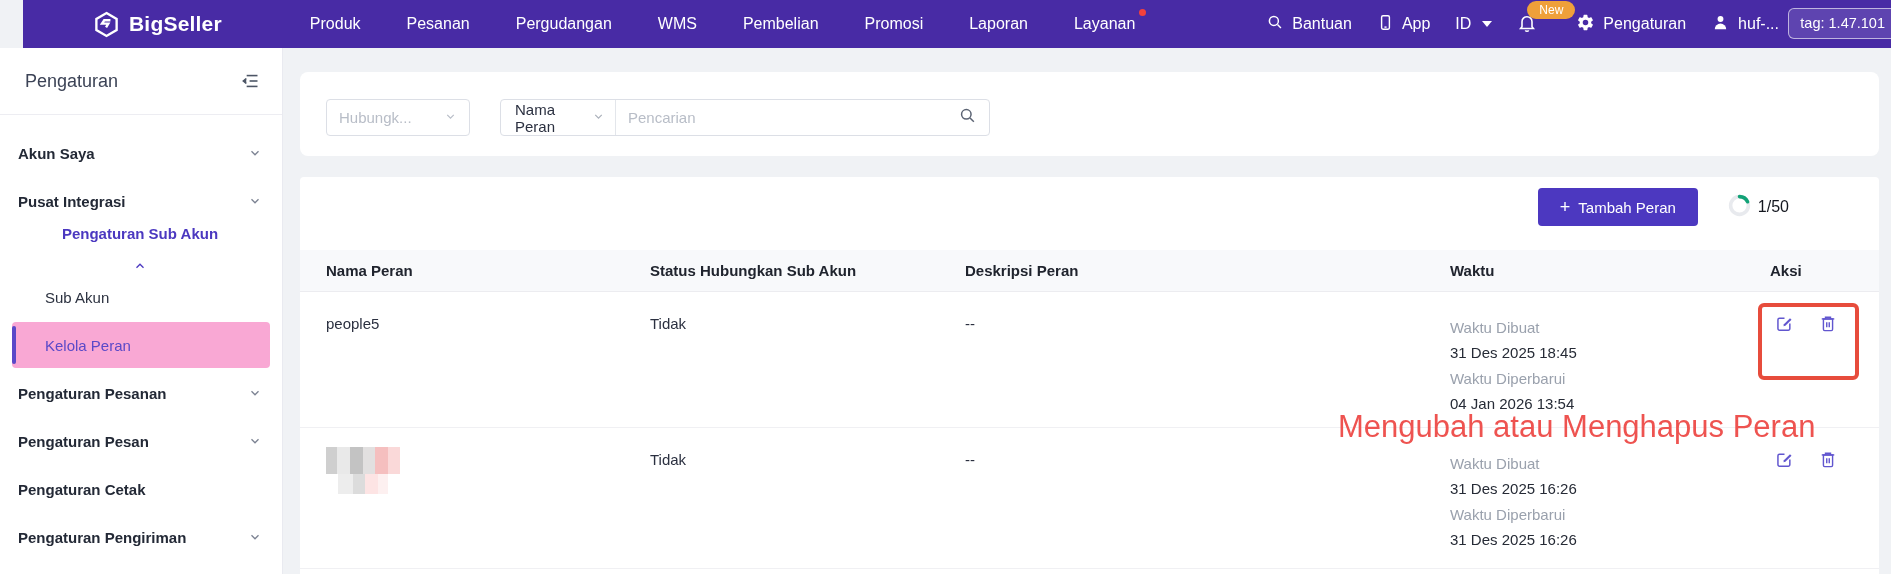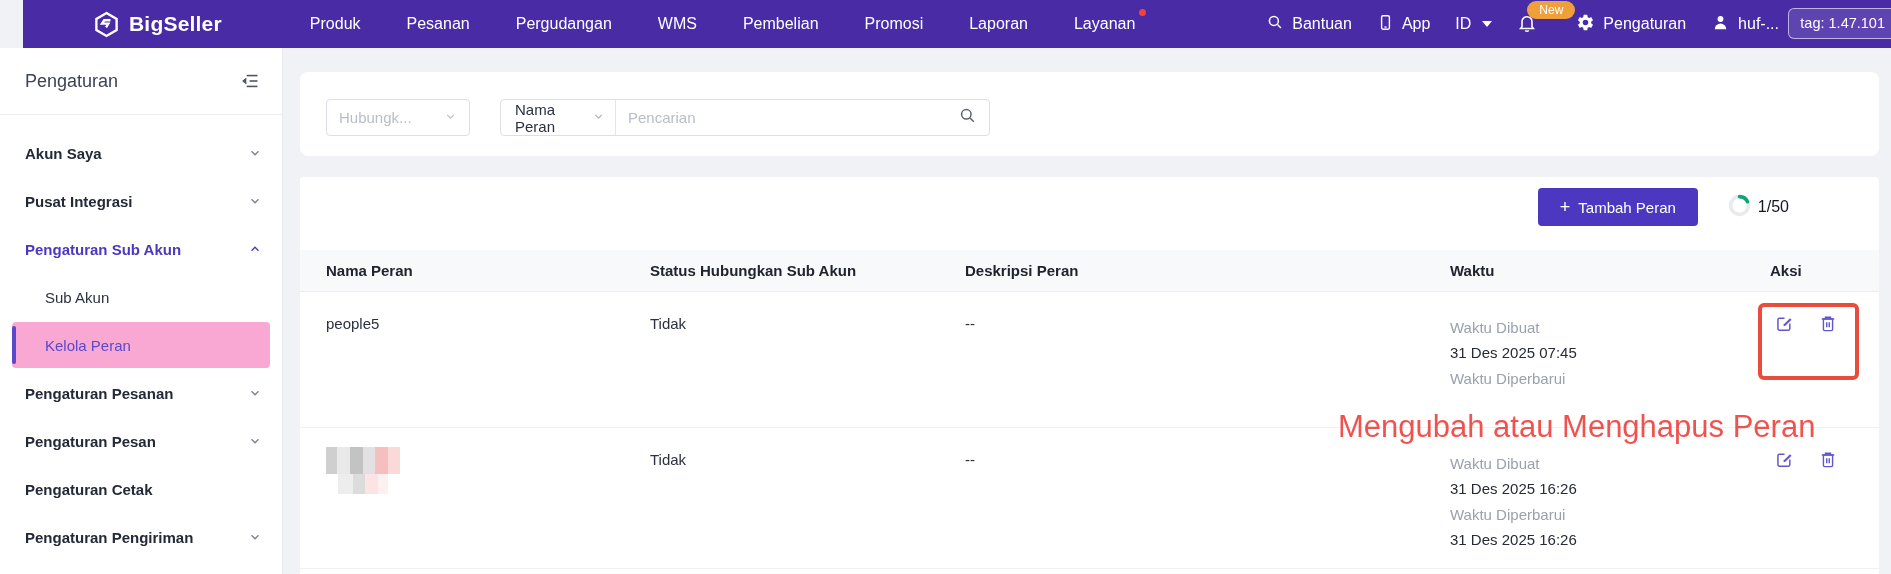--- a/index.html
+++ b/index.html
@@ -21,23 +21,23 @@
   .bell-wrap { position:relative; cursor:pointer; margin-right:14px; }
   .new-badge { position:absolute; top:-11px; left:10px; background:#efa03a; color:#fff; font-size:12px; line-height:18px; padding:0 12px; border-radius:9px; font-weight:400; }
   .tag-box { position:absolute; right:-6px; top:8px; height:31px; line-height:29px; padding:0 11px; border:1px solid rgba(255,255,255,.6); background:rgba(255,255,255,.12); border-radius:6px; font-size:14.5px; color:#fff; white-space:nowrap; }
 
   
   .sidebar { position:absolute; top:48px; left:0; width:283px; bottom:0; background:#fff; border-right:1px solid #e9eaf0; z-index:2; }
   .sb-head { height:67px; display:flex; align-items:center; justify-content:space-between; padding:0 22px 0 25px; border-bottom:1px solid #ededf2; }
   .sb-title { font-size:18px; color:#3c4356; }
   .collapse-btn { cursor:pointer; display:flex; }
   .sb-list { padding-top:14px; }
-  .sb-item { height:48px; display:flex; align-items:center; justify-content:space-between; padding:0 20px 0 25px; cursor:pointer; font-size:15px; font-weight:700; color:#232936; }
+  .sb-item { height:48px; display:flex; align-items:center; justify-content:space-between; padding:0 20px 0 18px; cursor:pointer; font-size:15px; font-weight:700; color:#232936; }
   .sb-item.sub { padding-left:45px; font-weight:400; color:#2c3240; }
-  .sb-item.parent-active { color:#4b38c0; }
+  .sb-item.parent-active { color:#4b38c0;flex-direction:column; }
   .sb-item.selected { position:relative; margin:1px 12px; height:46px; padding-left:33px; background:#f9a8d4; border-radius:4px; color:#5a49c8; font-weight:400; }
   .sb-item.selected::before { content:""; position:absolute; left:0; top:4px; bottom:4px; width:4px; border-radius:2px; background:#5a49c8; }
   .chev { display:flex; }
 
   
   .main { position:absolute; top:48px; left:283px; right:0; bottom:0; background:#f0f2f5; }
   .filter-card { position:absolute; left:17px; right:12px; top:24px; height:84px; background:#fff; border-radius:8px; }
   .dd { position:absolute; top:27px; height:37px; border:1px solid #dcdfe6; border-radius:4px; display:flex; align-items:center; justify-content:space-between; padding:0 12px; font-size:15px; cursor:pointer; background:#fff; }
   .dd1 { left:26px; width:144px; color:#b8bdc7; }
   .search-group { position:absolute; left:200px; top:27px; width:490px; height:37px; border:1px solid #dcdfe6; border-radius:4px; display:flex; background:#fff; }
@@ -264,22 +264,23 @@
           <div>Waktu</div>
           <div>Aksi</div>
         </div>
 
         <div class="trow tbody-row row-1">
           <div class="cell">people5</div>
           <div class="cell">Tidak</div>
           <div class="cell">--</div>
           <div class="cell waktu">
             <div class="lbl">Waktu Dibuat</div>
-            <div class="val">31 Des 2025 07:45</div>
+            <div class="val">31 Des 2025 18:45</div>
             <div class="lbl">Waktu Diperbarui</div>
+            <div class="val">04 Jan 2026 13:54</div>
           </div>
           <div class="aksi-cell">
             <span class="icon-btn">
                 <svg width="21" height="21" viewBox="0 0 24 24" fill="none" stroke="#6156cf" stroke-width="1.7">
                   <path d="M12 6H6.3A1.8 1.8 0 0 0 4.5 7.8v10a1.8 1.8 0 0 0 1.8 1.8h10a1.8 1.8 0 0 0 1.8-1.8V12"></path>
                   <path d="M11.3 12.9 18.3 6l1.7 1.7-7 6.9-2.2.5z" fill="#6156cf" stroke="none"></path>
                 </svg>
               </span>
             <span class="icon-btn">
                 <svg width="20" height="21" viewBox="0 0 24 24" fill="none" stroke="#6156cf" stroke-width="1.7">

